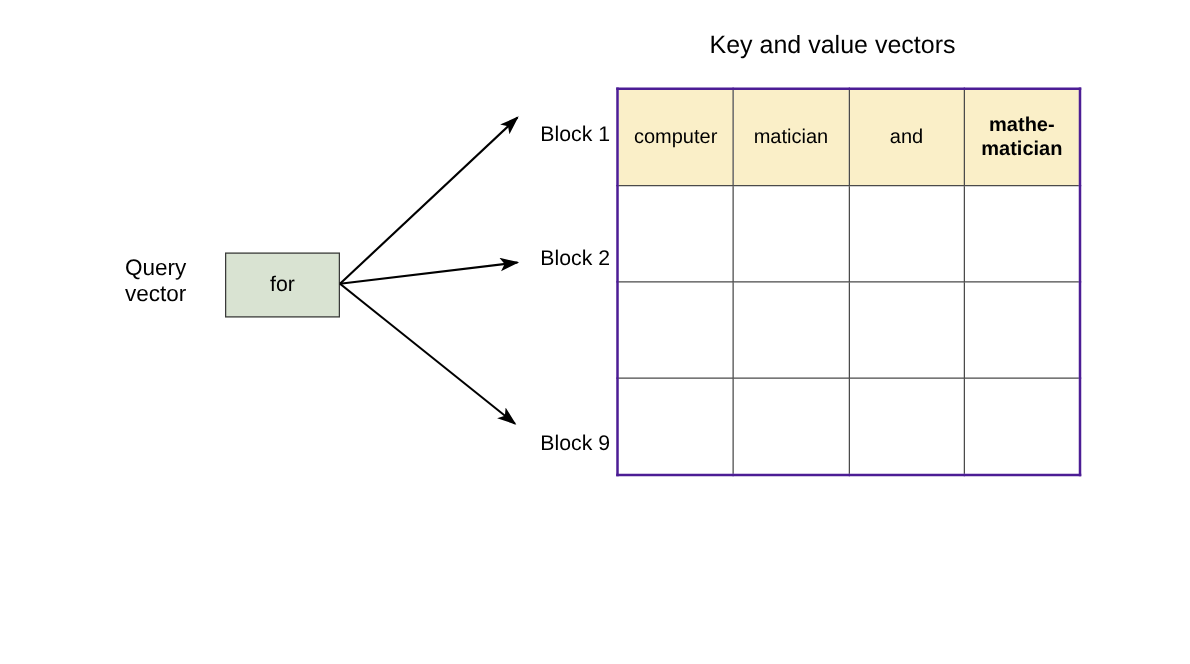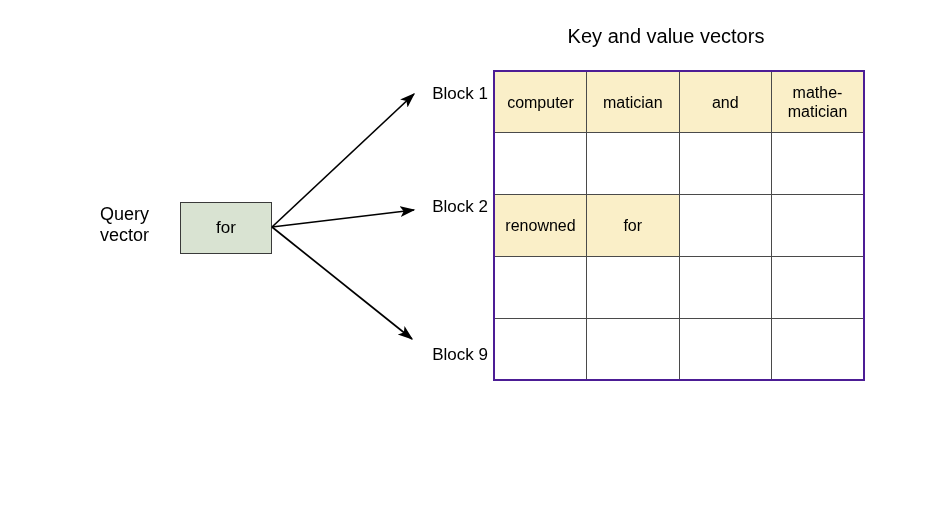--- a/index.html
+++ b/index.html
@@ -69,21 +69,21 @@
 
   
   .block-label {
     position: absolute;
     font-size: 17px;
     line-height: 20px;
     white-space: nowrap;
     text-align: right;
     width: 70px;
   }
-  .block-label.b1 { left: 418px; top: 84px; }
+  .block-label.b1 { left: 418px; top: 98px; }
   .block-label.b2 { left: 418px; top: 197px; }
   .block-label.b0 { left: 418px; top: 345px; }
 
   
   .kv-table {
     position: absolute;
     left: 493px;
     top: 70px;
     width: 370px;
     height: 311px;
@@ -99,21 +99,21 @@
     padding: 0 2px;
     text-align: center;
     vertical-align: middle;
     font-size: 16px;
     line-height: 19px;
     background: #ffffff;
     box-sizing: border-box;
     overflow: hidden;
   }
   .kv-table td.filled { background: #faefc8; }
-  .kv-table td.wrap { white-space: normal; word-break: break-word; }
+  .kv-table td.wrap { white-space: normal; word-break: break-word; font-weight: bold; }
 </style>
 </head>
 <body>
 
 <div class="diagram-title">Key and value vectors</div>
 
 <div class="query-label">
   <span class="line">Query</span>
   <span class="line">vector</span>
 </div>
@@ -145,26 +145,20 @@
         <td class="filled">and</td>
         <td class="filled wrap">mathe-<br>matician</td>
       </tr>
       <tr>
         <td></td>
         <td></td>
         <td></td>
         <td></td>
       </tr>
       <tr>
-        <td class="filled">renowned</td>
-        <td class="filled">for</td>
-        <td></td>
-        <td></td>
-      </tr>
-      <tr>
         <td></td>
         <td></td>
         <td></td>
         <td></td>
       </tr>
       <tr>
         <td></td>
         <td></td>
         <td></td>
         <td></td>

